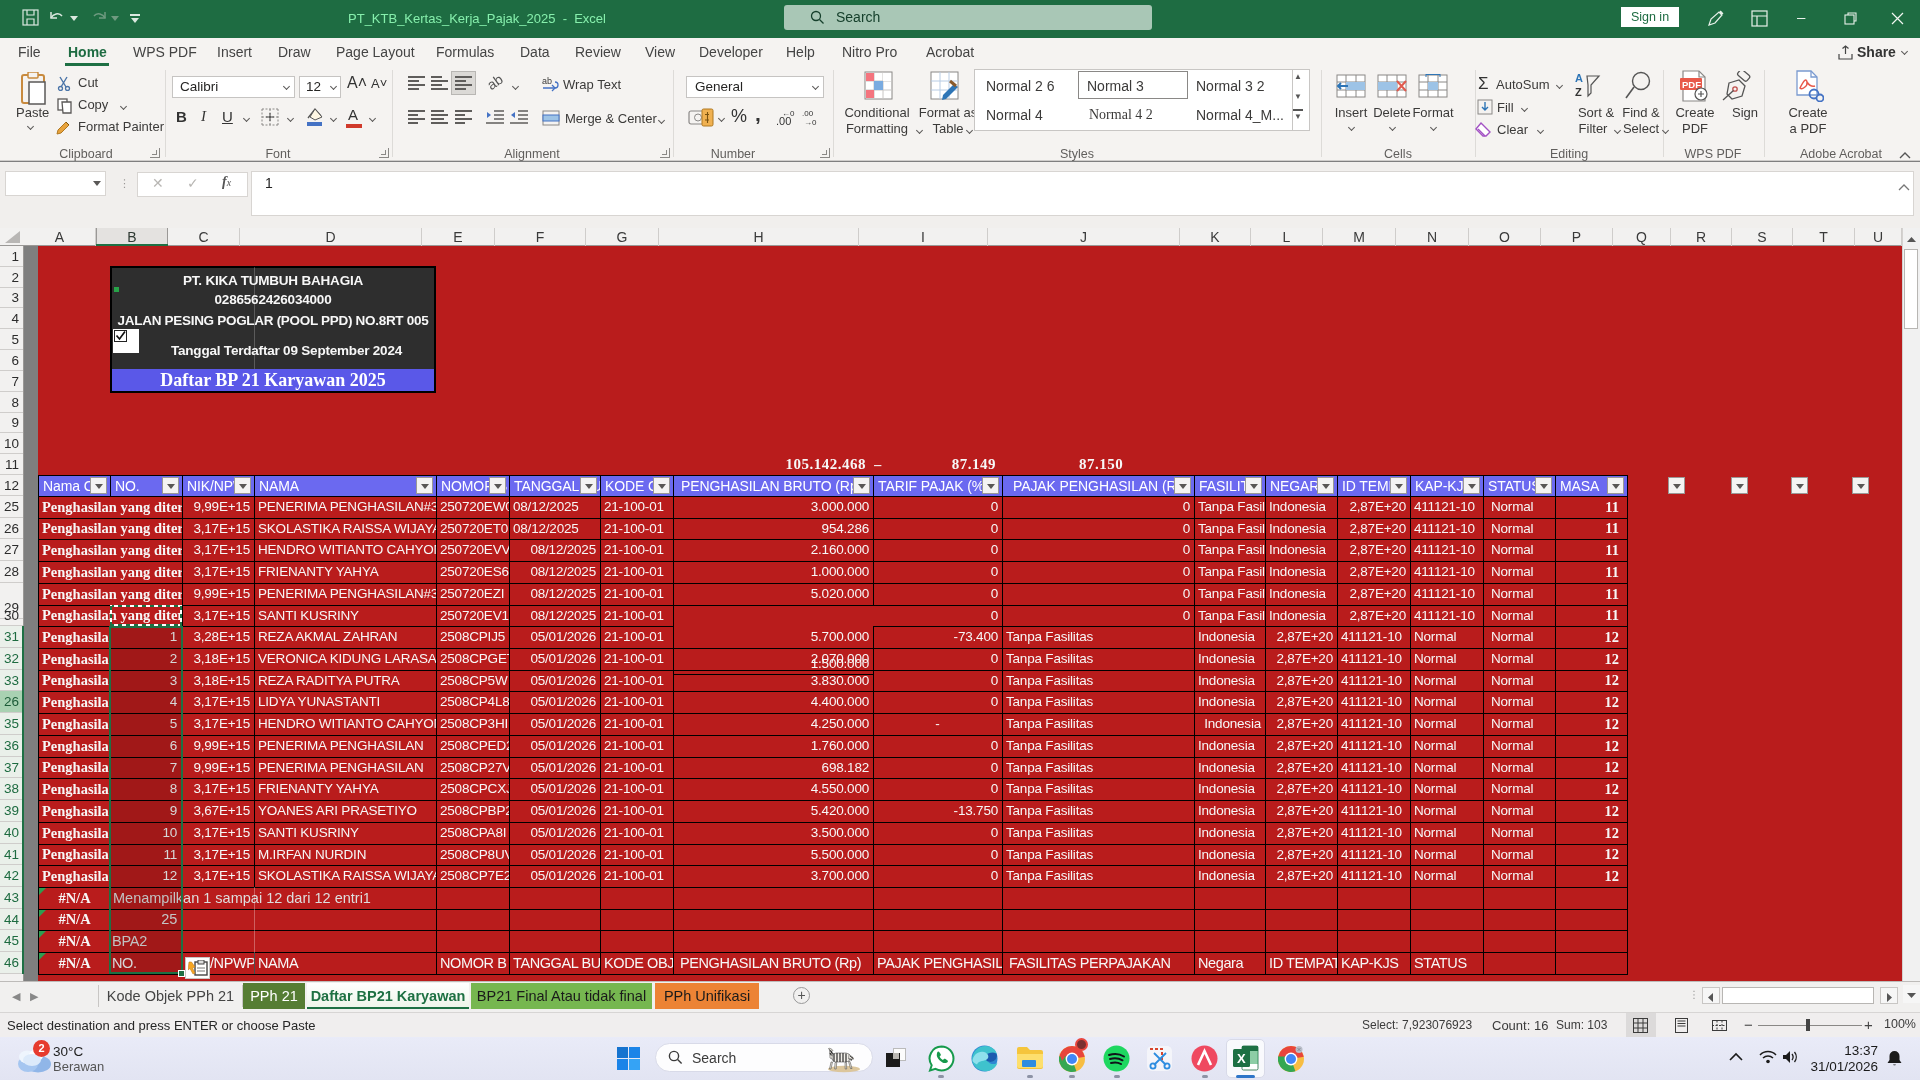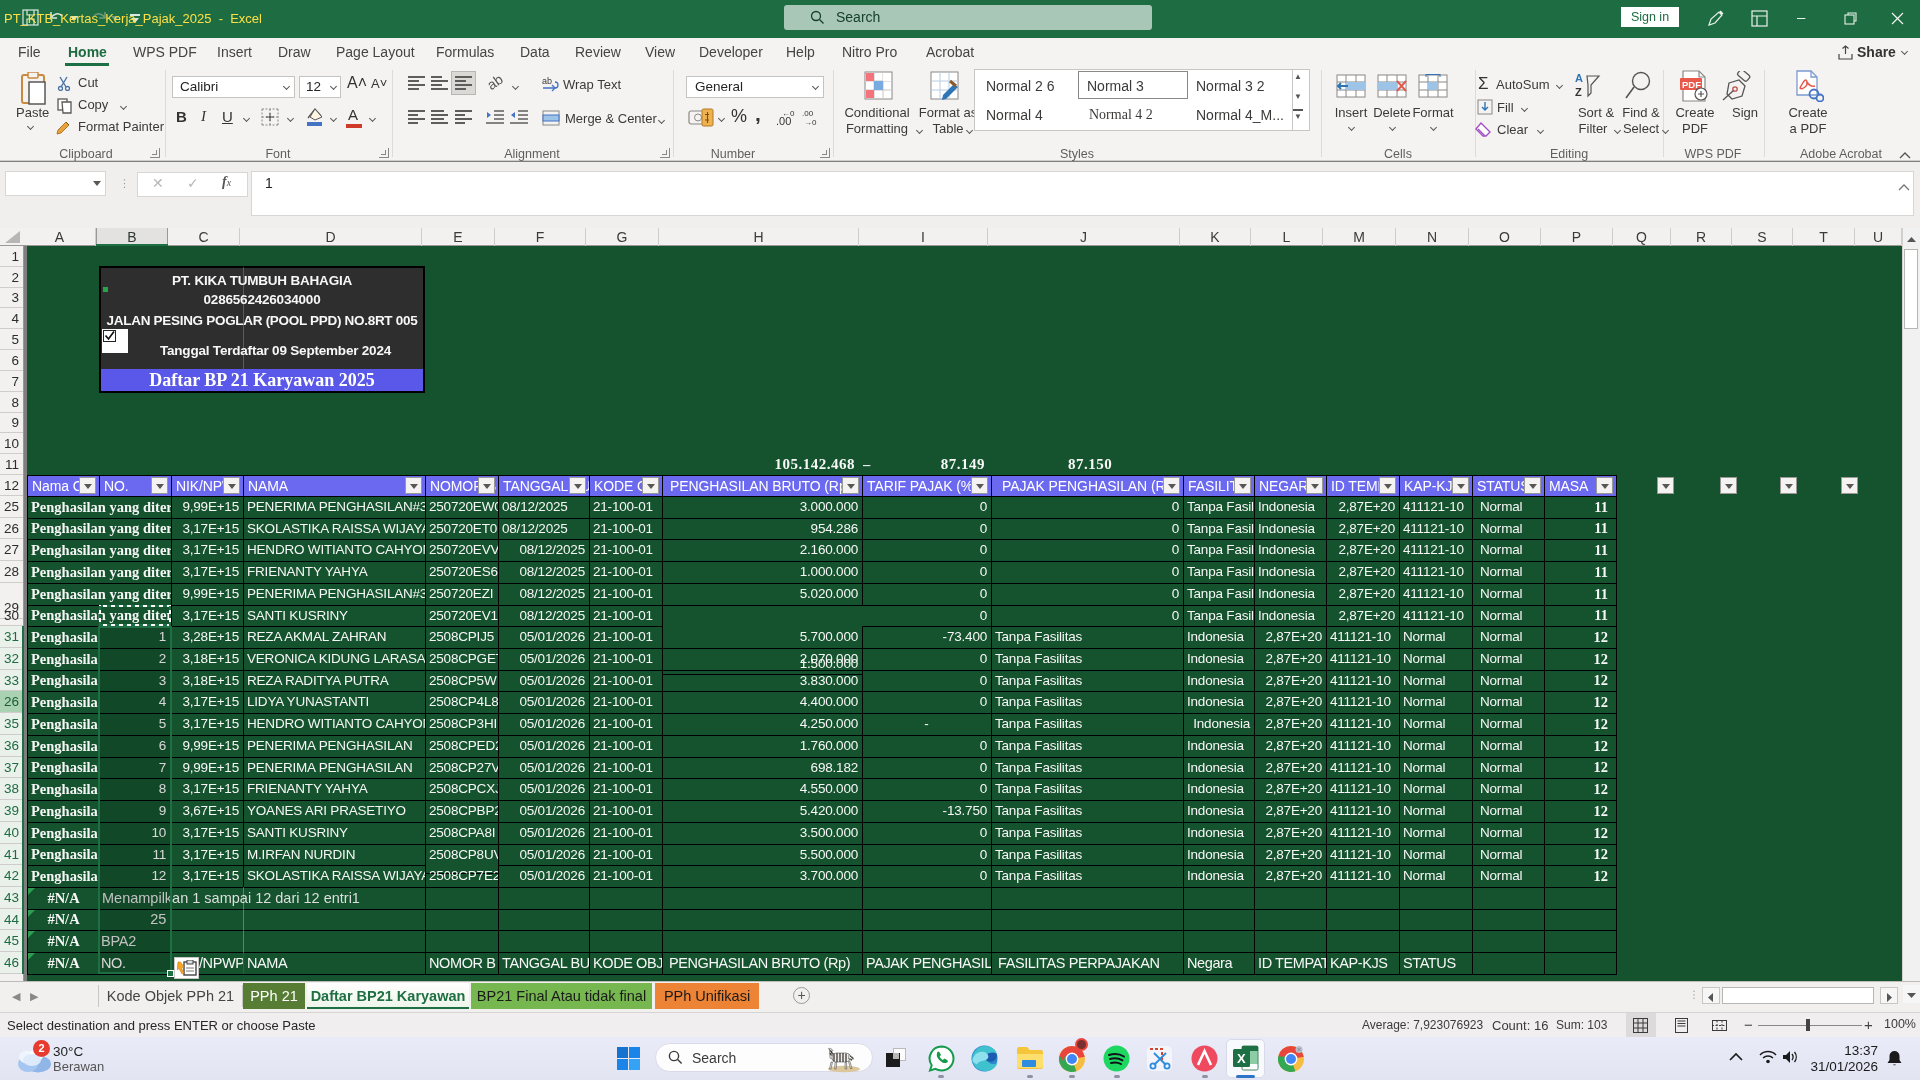--- a/index.html
+++ b/index.html
@@ -1,21 +1,21 @@
 <!DOCTYPE html>
 <html><head><meta charset="utf-8">
 <style>
 *{margin:0;padding:0;box-sizing:border-box}
 html,body{width:1920px;height:1080px;overflow:hidden;font-family:"Liberation Sans",sans-serif;}
 .abs{position:absolute}
 #root{position:relative;width:1920px;height:1080px;background:#7f7f7f}
 
 #titlebar{left:0;top:0;width:1920px;height:38px;background:#1e6c42;color:#fff}
 .tb-ic{position:absolute;top:10px;color:#e8f1ea;font-size:14px}
-#tb-title{position:absolute;left:4px;top:0;width:930px;text-align:left;line-height:38px;font-size:13px;color:#fde047}
+#tb-title{position:absolute;left:12px;top:0;width:930px;text-align:center;line-height:38px;font-size:13px;color:#86efac}
 #tb-search{position:absolute;left:784px;top:5px;width:368px;height:25px;background:#a9c7b6;border-radius:3px;color:#16402c;font-size:14px}
 #signin{position:absolute;left:1621px;top:7px;width:58px;height:20px;background:#fff;color:#1e6c42;font-size:12.5px;text-align:center;line-height:20px}
 
 #ribtabs{left:0;top:38px;width:1920px;height:28px;background:#f5f3f1;font-size:14px;color:#444}
 .rtab{position:absolute;top:0;height:28px;line-height:28px}
 
 #ribbon{left:0;top:66px;width:1920px;height:95px;background:#f5f3f1;border-bottom:1px solid #cfcdcb}
 .gsep{position:absolute;top:4px;height:87px;width:1px;background:#dddbd8}
 .glabel{position:absolute;top:81px;font-size:12.5px;color:#605e5c;text-align:center;width:120px;margin-left:-60px}
 .dlg{position:absolute;top:82px;width:10px;height:10px;border-right:1px solid #8a8886;border-bottom:1px solid #8a8886}
@@ -469,21 +469,21 @@
 <div class="rhd" style="top:554px;height:22px;line-height:22px;background:#eaf0ea;color:#1d6b40">39</div>
 <div class="rhd" style="top:576px;height:22px;line-height:22px;background:#eaf0ea;color:#1d6b40">40</div>
 <div class="rhd" style="top:598px;height:21px;line-height:21px;background:#eaf0ea;color:#1d6b40">41</div>
 <div class="rhd" style="top:619px;height:22px;line-height:22px;background:#eaf0ea;color:#1d6b40">42</div>
 <div class="rhd" style="top:641px;height:22px;line-height:22px;background:#eaf0ea;color:#1d6b40">43</div>
 <div class="rhd" style="top:663px;height:21px;line-height:21px;background:#eaf0ea;color:#1d6b40">44</div>
 <div class="rhd" style="top:684px;height:22px;line-height:22px;background:#eaf0ea;color:#1d6b40">45</div>
 <div class="rhd" style="top:706px;height:22px;line-height:22px;background:#eaf0ea;color:#1d6b40">46</div>
 <div class="abs" style="left:22px;top:380px;width:2px;height:348px;background:#1e7044"></div>
 </div>
-<div class="abs" id="grid" style="left:27px;top:246px;width:1878px;height:735px;background:#14532d;overflow:hidden">
+<div class="abs" id="grid" style="left:38px;top:246px;width:1878px;height:735px;background:#b91c1c;overflow:hidden">
 <div class="abs" style="left:72px;top:20px;width:326px;height:127px;background:#2e2e2e;border:2px solid #000"></div>
 <div class="abs" style="left:216px;top:21px;width:1px;height:124px;background:rgba(255,255,255,0.22)"></div>
 <div class="abs" style="left:76px;top:41px;width:5px;height:5px;background:#27a348"></div>
 <div class="abs cell" style="left:74px;top:24px;width:322px;text-align:center;font-weight:bold;font-size:13.5px">PT. KIKA TUMBUH BAHAGIA</div>
 <div class="abs cell" style="left:74px;top:43px;width:322px;text-align:center;font-weight:bold;font-size:13.5px">0286562426034000</div>
 <div class="abs cell" style="left:72px;top:64px;width:326px;text-align:center;font-weight:bold;font-size:13.5px;letter-spacing:-0.3px">JALAN PESING POGLAR (POOL PPD) NO.8RT 005</div>
 <div class="abs" style="left:75px;top:83px;width:26px;height:24px;background:#fff"></div>
 <svg class="abs" style="left:76px;top:84px" width="13" height="12" viewBox="0 0 13 12">
         <rect x="0.5" y="0.5" width="12" height="11" fill="#fff" stroke="#222" stroke-width="1"></rect>
         <path d="M2.5 5.5l3 3.5L11 1.5" fill="none" stroke="#111" stroke-width="1.7"></path>
@@ -778,21 +778,21 @@
 <div class="abs cell bb br" style="left:1156px;top:576px;width:72px;height:23px;line-height:22px;text-align:left;padding-left:4px;">Indonesia</div>
 <div class="abs cell bb br" style="left:1227px;top:576px;width:73px;height:23px;line-height:22px;text-align:right;padding-right:4px;">2,87E+20</div>
 <div class="abs cell bb br" style="left:1299px;top:576px;width:74px;height:23px;line-height:22px;text-align:left;padding-left:4px;">411121-10</div>
 <div class="abs cell bb br" style="left:1372px;top:576px;width:74px;height:23px;line-height:22px;text-align:left;padding-left:4px;">Normal</div>
 <div class="abs cell bb br" style="left:1445px;top:576px;width:73px;height:23px;line-height:22px;text-align:left;padding-left:8px;">Normal</div>
 <div class="abs cell ser bb br" style="left:1517px;top:576px;width:73px;height:23px;line-height:22px;text-align:right;padding-right:8px;">12</div>
 <div class="abs cell ser bb" style="left:0px;top:598px;width:73px;height:22px;line-height:21px;text-align:left;padding-left:4px;">Penghasilan yang</div>
 <div class="abs cell bb" style="left:72px;top:598px;width:73px;height:22px;line-height:21px;text-align:right;padding-right:6px;">11</div>
 <div class="abs cell bb br" style="left:144px;top:598px;width:73px;height:22px;line-height:21px;text-align:right;padding-right:4px;">3,17E+15</div>
 <div class="abs cell bb br" style="left:216px;top:598px;width:183px;height:22px;line-height:21px;text-align:left;padding-left:4px;">M.IRFAN NURDIN</div>
-<div class="abs cell bb br" style="left:398px;top:598px;width:74px;height:30px;line-height:21px;text-align:left;padding-left:4px;">2508CP8UV</div>
+<div class="abs cell bb br" style="left:398px;top:598px;width:74px;height:22px;line-height:21px;text-align:left;padding-left:4px;">2508CP8UV</div>
 <div class="abs cell bb br" style="left:471px;top:598px;width:92px;height:22px;line-height:21px;text-align:right;padding-right:4px;">05/01/2026</div>
 <div class="abs cell bb br" style="left:562px;top:598px;width:74px;height:22px;line-height:21px;text-align:left;padding-left:4px;">21-100-01</div>
 <div class="abs cell bb br" style="left:635px;top:598px;width:201px;height:22px;line-height:21px;text-align:right;padding-right:4px;">5.500.000</div>
 <div class="abs cell bb br" style="left:835px;top:598px;width:130px;height:22px;line-height:21px;text-align:right;padding-right:4px;">0</div>
 <div class="abs cell bb br" style="left:964px;top:598px;width:193px;height:22px;line-height:21px;text-align:left;padding-left:4px;">Tanpa Fasilitas</div>
 <div class="abs cell bb br" style="left:1156px;top:598px;width:72px;height:22px;line-height:21px;text-align:left;padding-left:4px;">Indonesia</div>
 <div class="abs cell bb br" style="left:1227px;top:598px;width:73px;height:22px;line-height:21px;text-align:right;padding-right:4px;">2,87E+20</div>
 <div class="abs cell bb br" style="left:1299px;top:598px;width:74px;height:22px;line-height:21px;text-align:left;padding-left:4px;">411121-10</div>
 <div class="abs cell bb br" style="left:1372px;top:598px;width:74px;height:22px;line-height:21px;text-align:left;padding-left:4px;">Normal</div>
 <div class="abs cell bb br" style="left:1445px;top:598px;width:73px;height:22px;line-height:21px;text-align:left;padding-left:8px;">Normal</div>
@@ -926,21 +926,21 @@
 <div class="abs" style="left:1702px;top:5px;width:18px;height:17px;background:#f6f6f6;border:1px solid #c8c6c4"><svg width="6" height="9" style="margin:3px 0 0 4px">
           <path d="M6 0L1 4.5 6 9z" fill="#555"></path>
         </svg></div>
 <div class="abs" style="left:1722px;top:5px;width:152px;height:17px;background:#fff;border:1px solid #b8b6b3"></div>
 <div class="abs" style="left:1880px;top:5px;width:18px;height:17px;background:#f6f6f6;border:1px solid #c8c6c4"><svg width="6" height="9" style="margin:3px 0 0 6px">
           <path d="M0 0l5 4.5L0 9z" fill="#555"></path>
         </svg></div>
 </div>
 <div class="abs" id="statusbar">
 <div class="abs" style="left:7px;top:5px;font-size:13px;color:#262626">Select destination and press ENTER or choose Paste</div>
-<div class="abs" style="left:1362px;top:5px;font-size:12px">Average: 7,923076923</div>
+<div class="abs" style="left:1362px;top:5px;font-size:12px">Select: 7,923076923</div>
 <div class="abs" style="left:1492px;top:5px;font-size:13px">Count: 16</div>
 <div class="abs" style="left:1556px;top:5px;font-size:12px">Sum: 103</div>
 <div class="abs" style="left:1626px;top:0;width:30px;height:24px;background:#dcdada"></div>
 <svg class="abs" style="left:1633px;top:5px" width="15" height="15">
         <g stroke="#3b3b3b" fill="none">
           <rect x="0.5" y="0.5" width="14" height="14"></rect>
           <path d="M0 5h15M0 10h15M5 0v15M10 0v15"></path>
         </g>
       </svg>
 <svg class="abs" style="left:1674px;top:5px" width="15" height="15">

